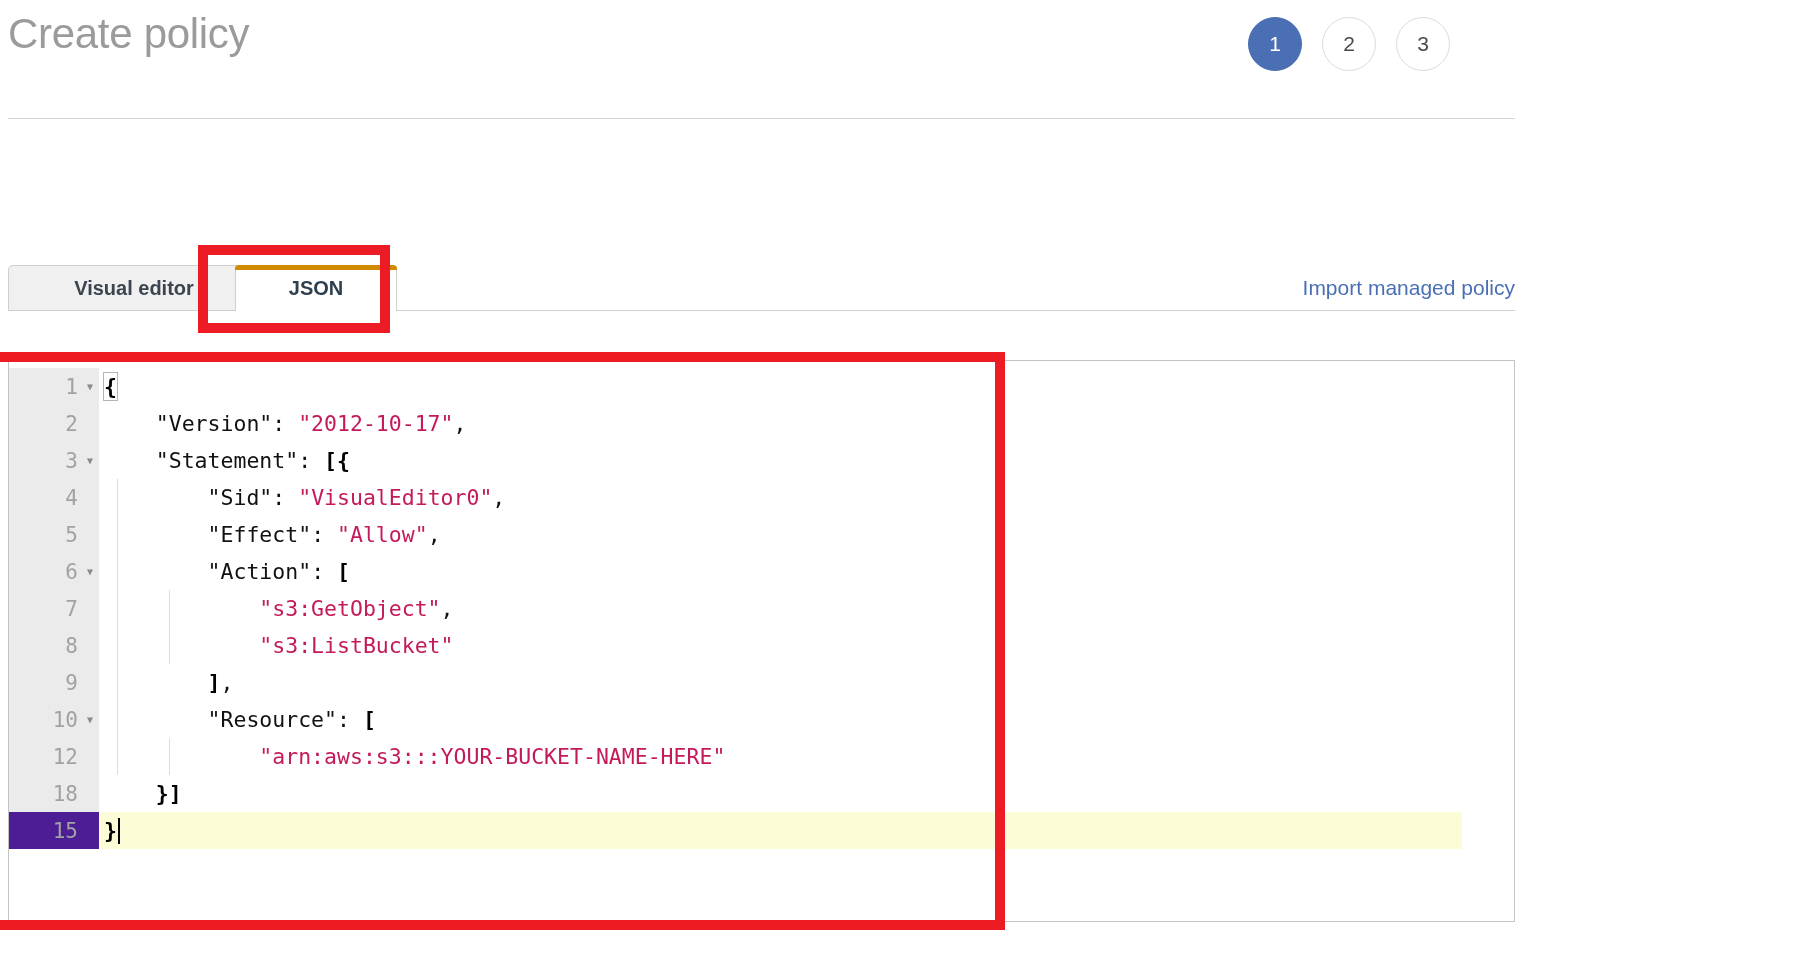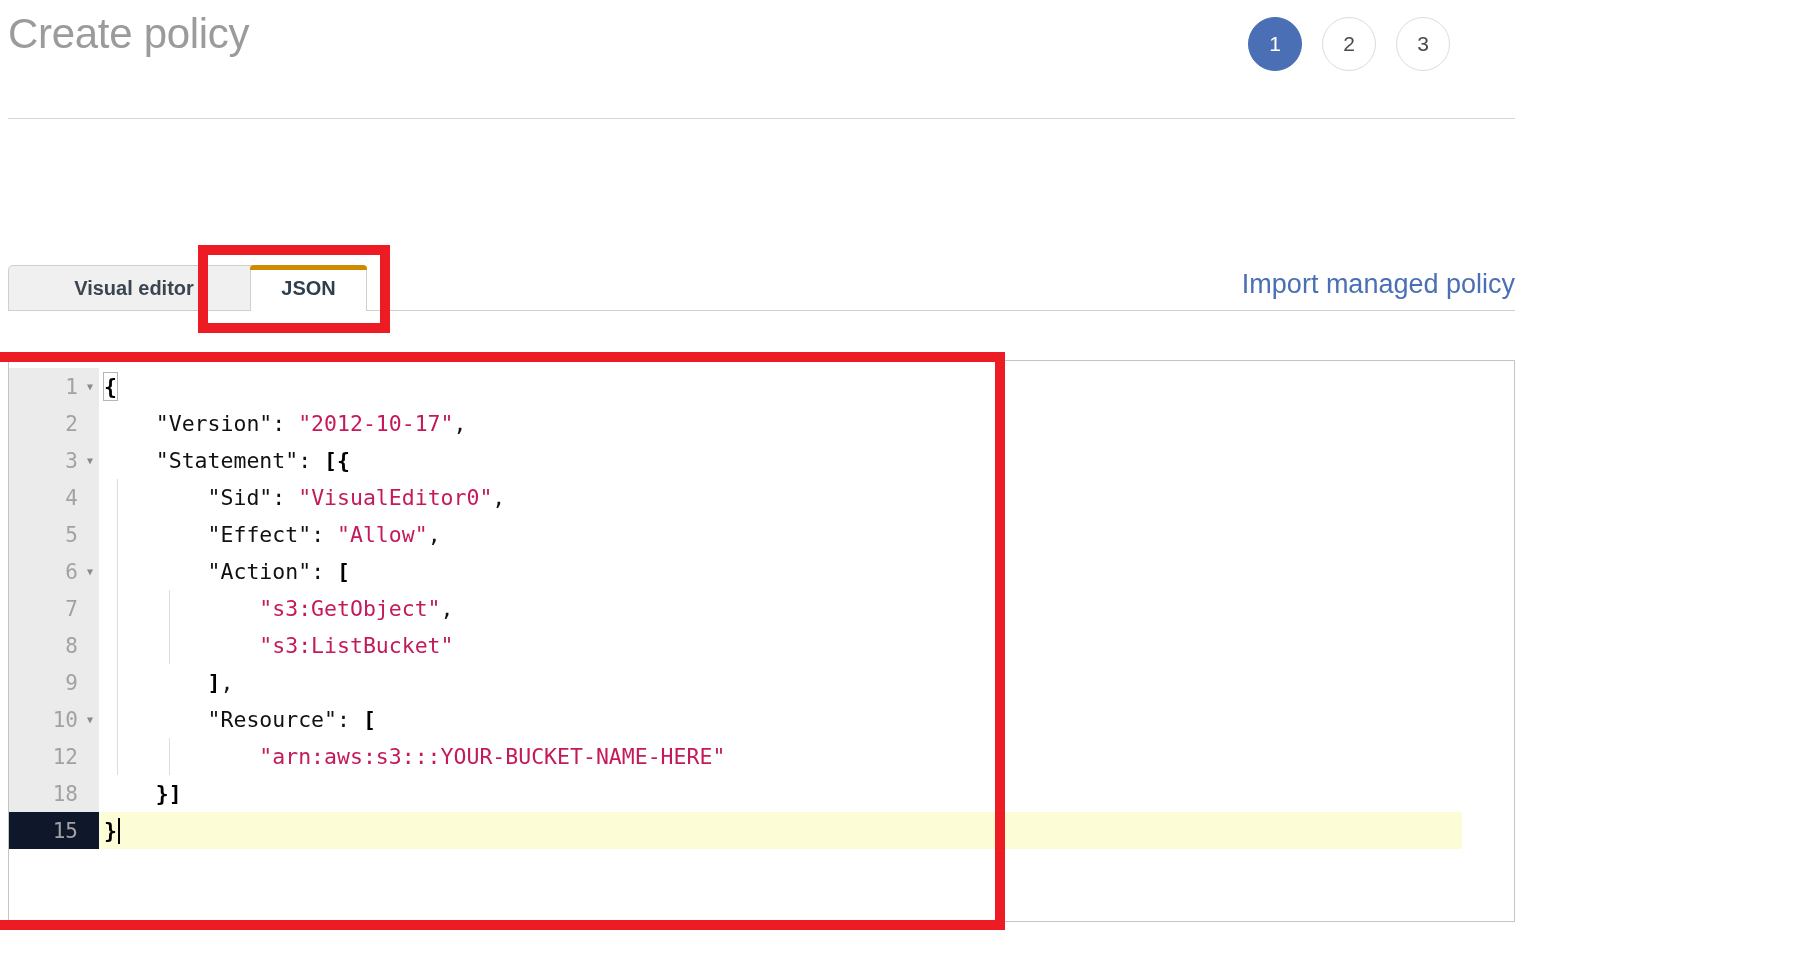--- a/index.html
+++ b/index.html
@@ -100,22 +100,22 @@
     border-bottom: none;
     border-radius: 5px 5px 0 0;
   }
   .tab-visual {
     left: 0;
     width: 252px;
     background: #f0f0f0;
     color: #3b4550;
   }
   .tab-json {
-    left: 242px;
-    width: 117px;
+    left: 227px;
+    width: 162px;
     background: #ffffff;
     border-top: none;
     padding-top: 2px;
     z-index: 3;
   }
   .tab-json::before {
     content: "";
     position: absolute;
     left: -1px; right: -1px; top: 0;
     height: 5px;
@@ -126,21 +126,21 @@
     content: "";
     position: absolute;
     left: 0; right: 0; bottom: -1px;
     height: 2px;
     background: #ffffff;
   }
   .import-link {
     position: absolute;
     right: 0;
     bottom: 10px;
-    font-size: 27px;
+    font-size: 21px;
     color: #4a6fb5;
     text-decoration: none;
     white-space: nowrap;
   }
 
   
   .editor-panel {
     position: absolute;
     left: 8px;
     top: 360px;
@@ -173,21 +173,21 @@
     color: #a2a2a2;
     font-family: "DejaVu Sans Mono", monospace;
     font-size: 21px;
     display: flex;
     align-items: center;
     justify-content: flex-end;
     padding-right: 7px;
     position: relative;
   }
   .code-row.active-line .gutter {
-    background: #0f172a;
+    background: #4c1d95;
   }
   .fold {
     position: absolute;
     right: 6px;
     font-size: 10px;
     color: #8a8a8a;
     line-height: 1;
   }
   .gutter .num { padding-right: 14px; }
   .code-text {

